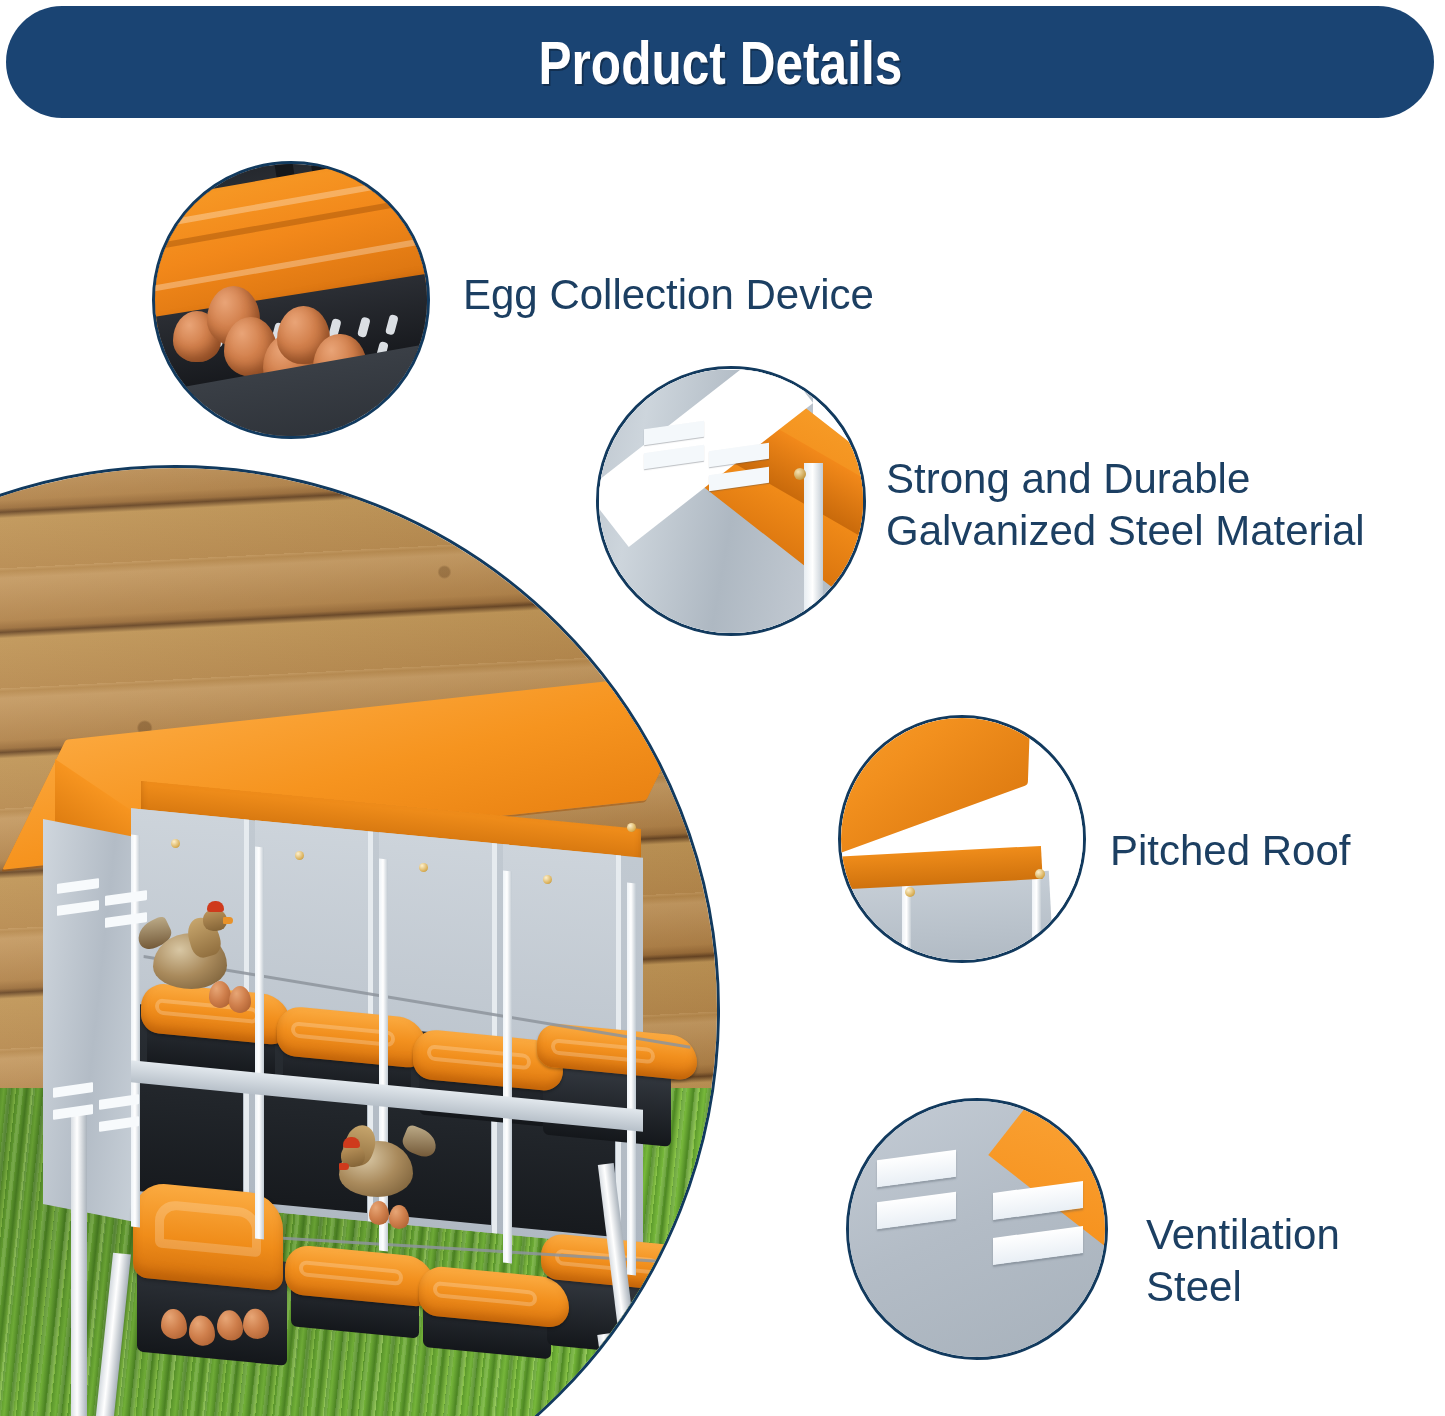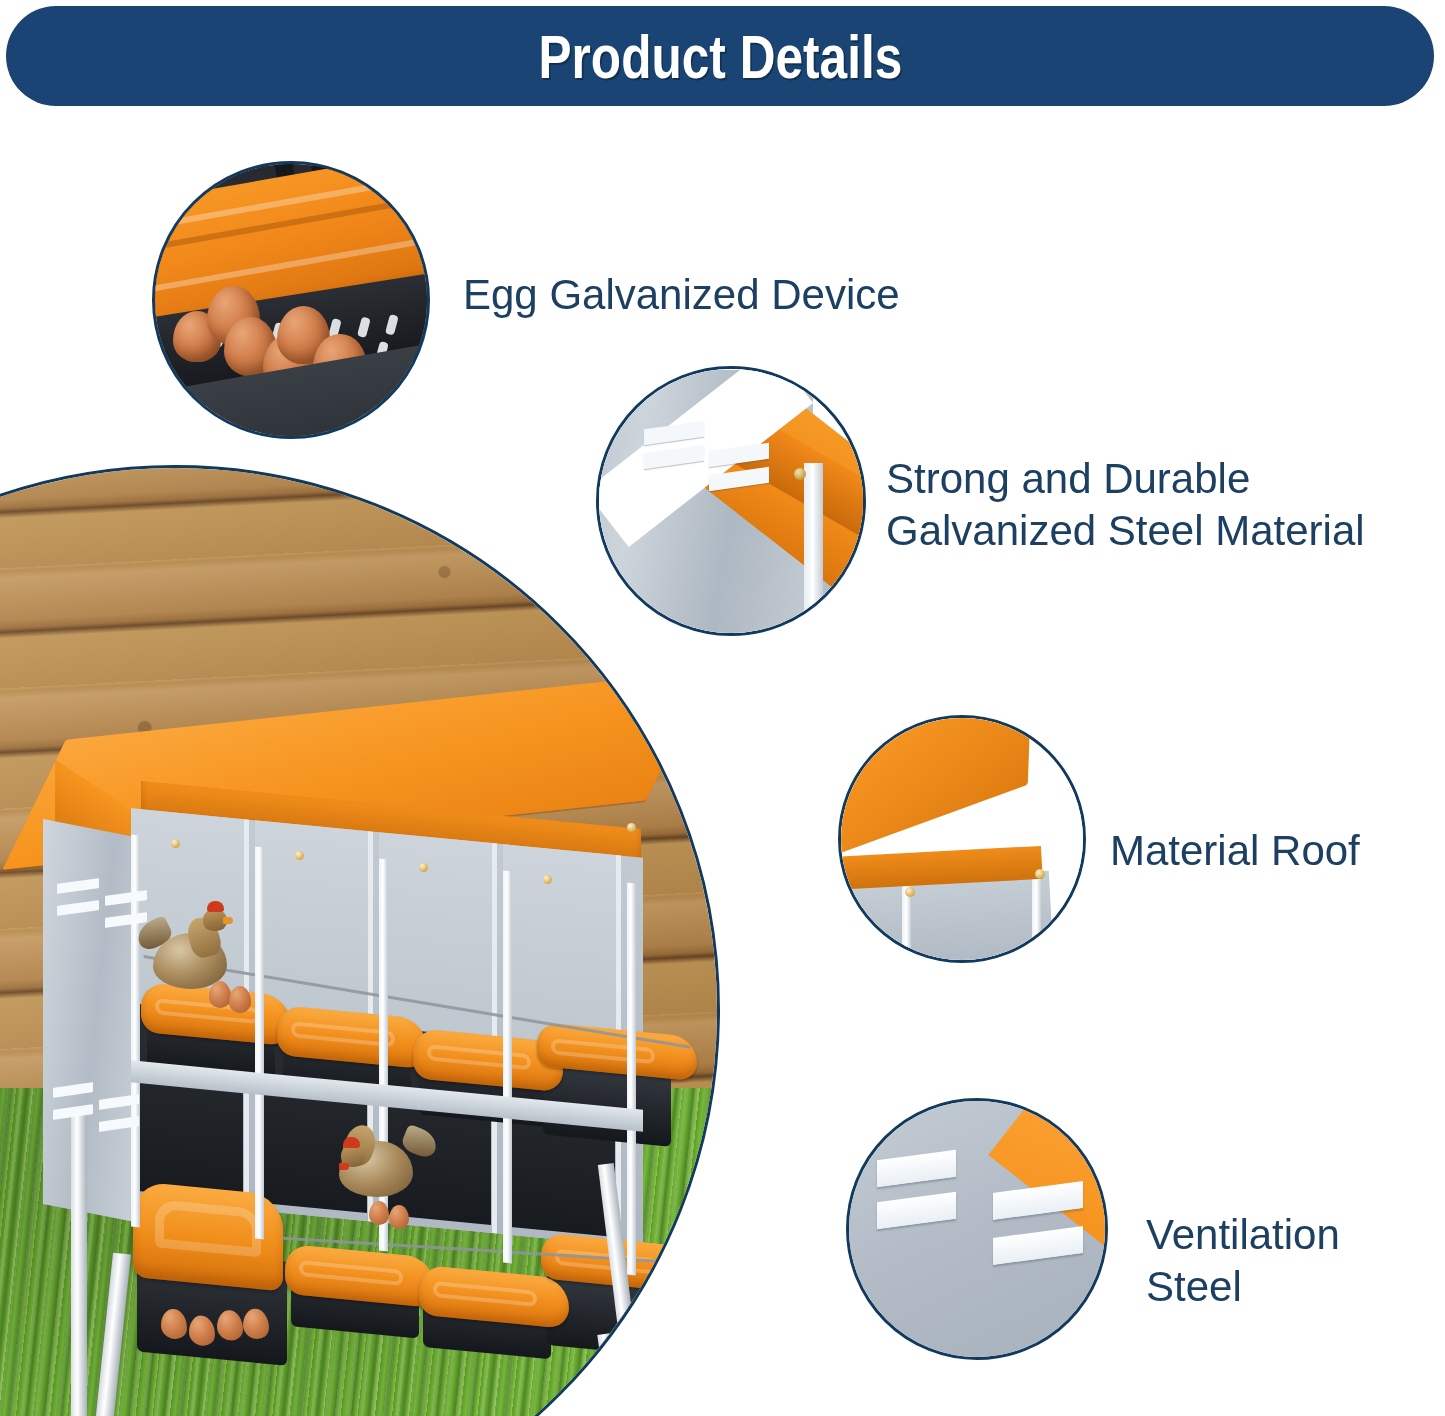--- a/index.html
+++ b/index.html
@@ -4,21 +4,21 @@
 <style>
   html,body{margin:0;padding:0;}
   body{
     width:1445px;height:1416px;position:relative;overflow:hidden;
     background:#ffffff;
     font-family:"Liberation Sans","DejaVu Sans",sans-serif;
   }
 
   
   .banner{
-    position:absolute;left:6px;top:6px;width:1428px;height:100px;
+    position:absolute;left:6px;top:6px;width:1428px;height:112px;
     background:#1a4473;border-radius:56px;
     display:flex;align-items:center;justify-content:center;
   }
   .banner-title{
     color:#ffffff;font-size:62px;font-weight:bold;letter-spacing:0px;
     transform:scaleX(.80);transform-origin:center;
     text-shadow:2px 2px 0 rgba(0,0,0,.30);
     white-space:nowrap;
   }
 
@@ -506,21 +506,21 @@
     </div>
     <div class="egg" style="left:8%;top:54%;width:17%;height:18%;"></div>
     <div class="egg" style="left:20%;top:45%;width:19%;height:21%;"></div>
     <div class="egg" style="left:26%;top:56%;width:19%;height:21%;"></div>
     <div class="egg" style="left:40%;top:62%;width:19%;height:21%;"></div>
     <div class="egg" style="left:45%;top:52%;width:19%;height:21%;"></div>
     <div class="egg" style="left:58%;top:62%;width:19%;height:21%;"></div>
     <div class="eg-shelf"></div>
   </div>
 </div>
-<div class="label" id="l1">Egg Galvanized Device</div>
+<div class="label" id="l1">Egg Collection Device</div>
 
 <div class="circle" id="c2">
   <div class="scene">
     <div class="gv-bg"></div>
     <div class="gv-panel"></div>
     <div class="gv-right"></div>
     <div class="gv-roof"></div>
     <div class="gv-roof-edge"></div>
     <div class="gv-post"></div>
     <div class="gv-panel-top"></div>
@@ -539,21 +539,21 @@
     <div class="pr-bg"></div>
     <div class="pr-base"></div>
     <div class="pr-post" style="left:26%;"></div>
     <div class="pr-post" style="left:78%;"></div>
     <div class="pr-front"></div>
     <div class="pr-slab"></div>
     <div class="pr-screw" style="left:27%;top:69%;"></div>
     <div class="pr-screw" style="left:79%;top:62%;"></div>
   </div>
 </div>
-<div class="label" id="l3">Material Roof</div>
+<div class="label" id="l3">Pitched Roof</div>
 
 <div class="circle" id="c4">
   <div class="scene">
     <div class="vh-bg"></div>
     <div class="vh-corner"></div>
     <div class="vh-slot" style="left:12%;top:22%;width:30%;"></div>
     <div class="vh-slot" style="left:12%;top:38%;width:30%;"></div>
     <div class="vh-slot" style="left:56%;top:34%;width:34%;"></div>
     <div class="vh-slot" style="left:56%;top:51%;width:34%;"></div>
   </div>

